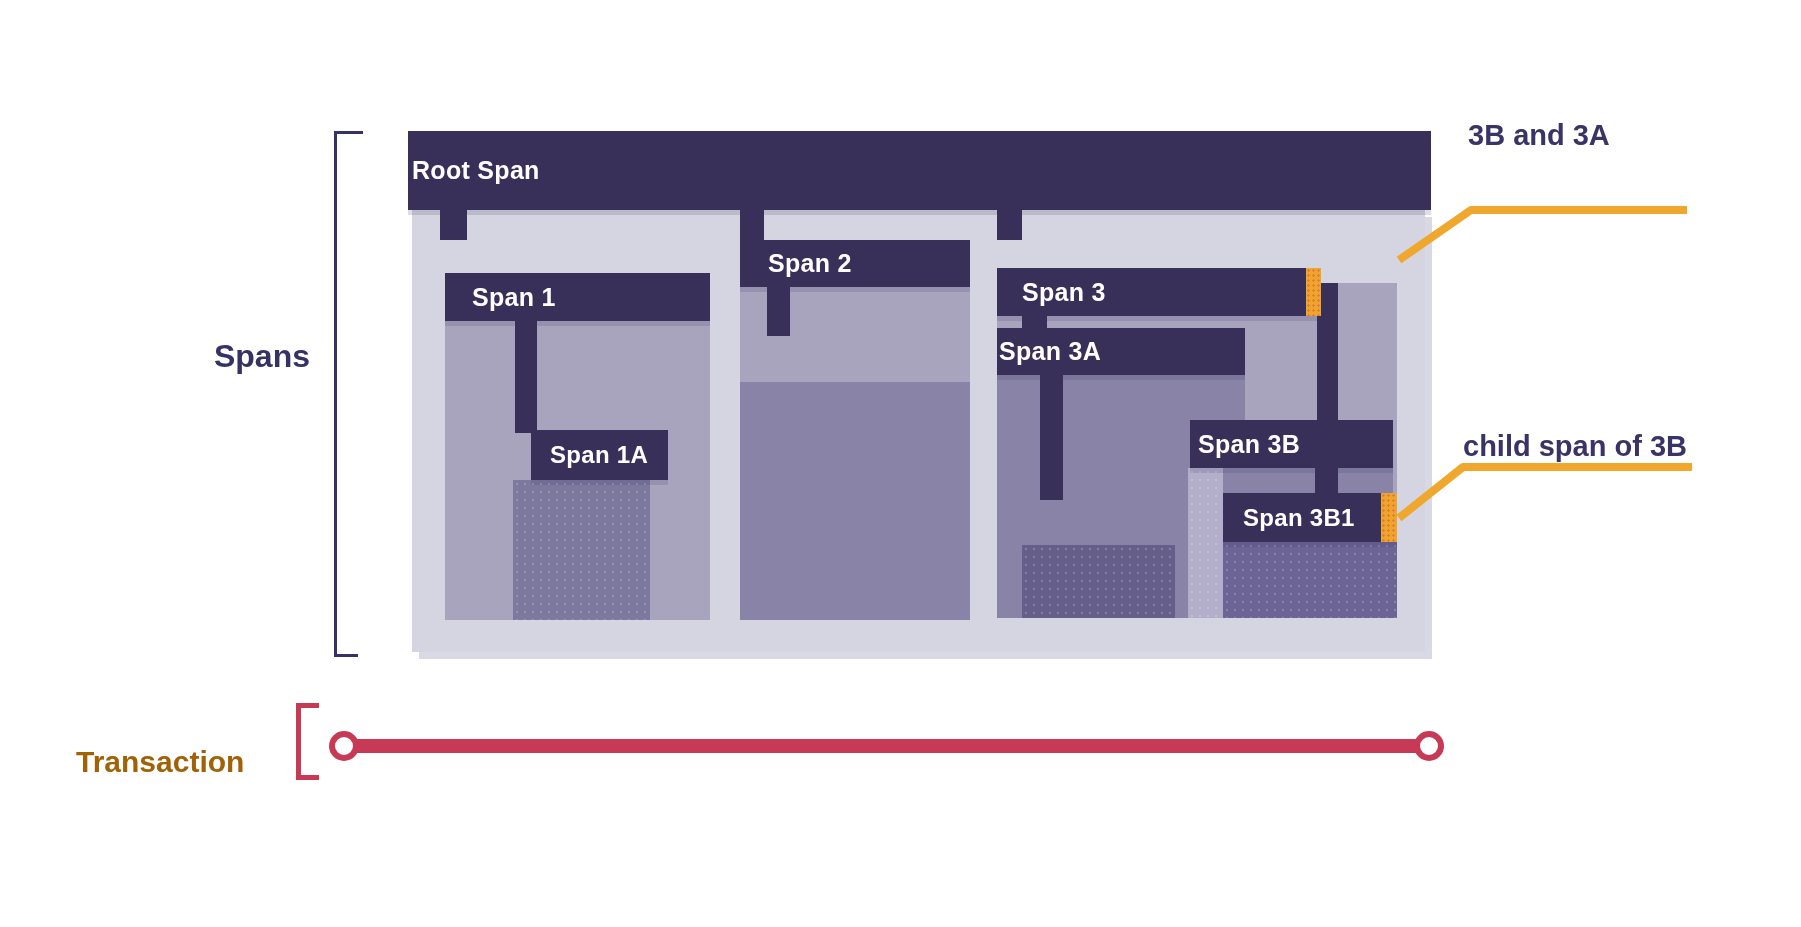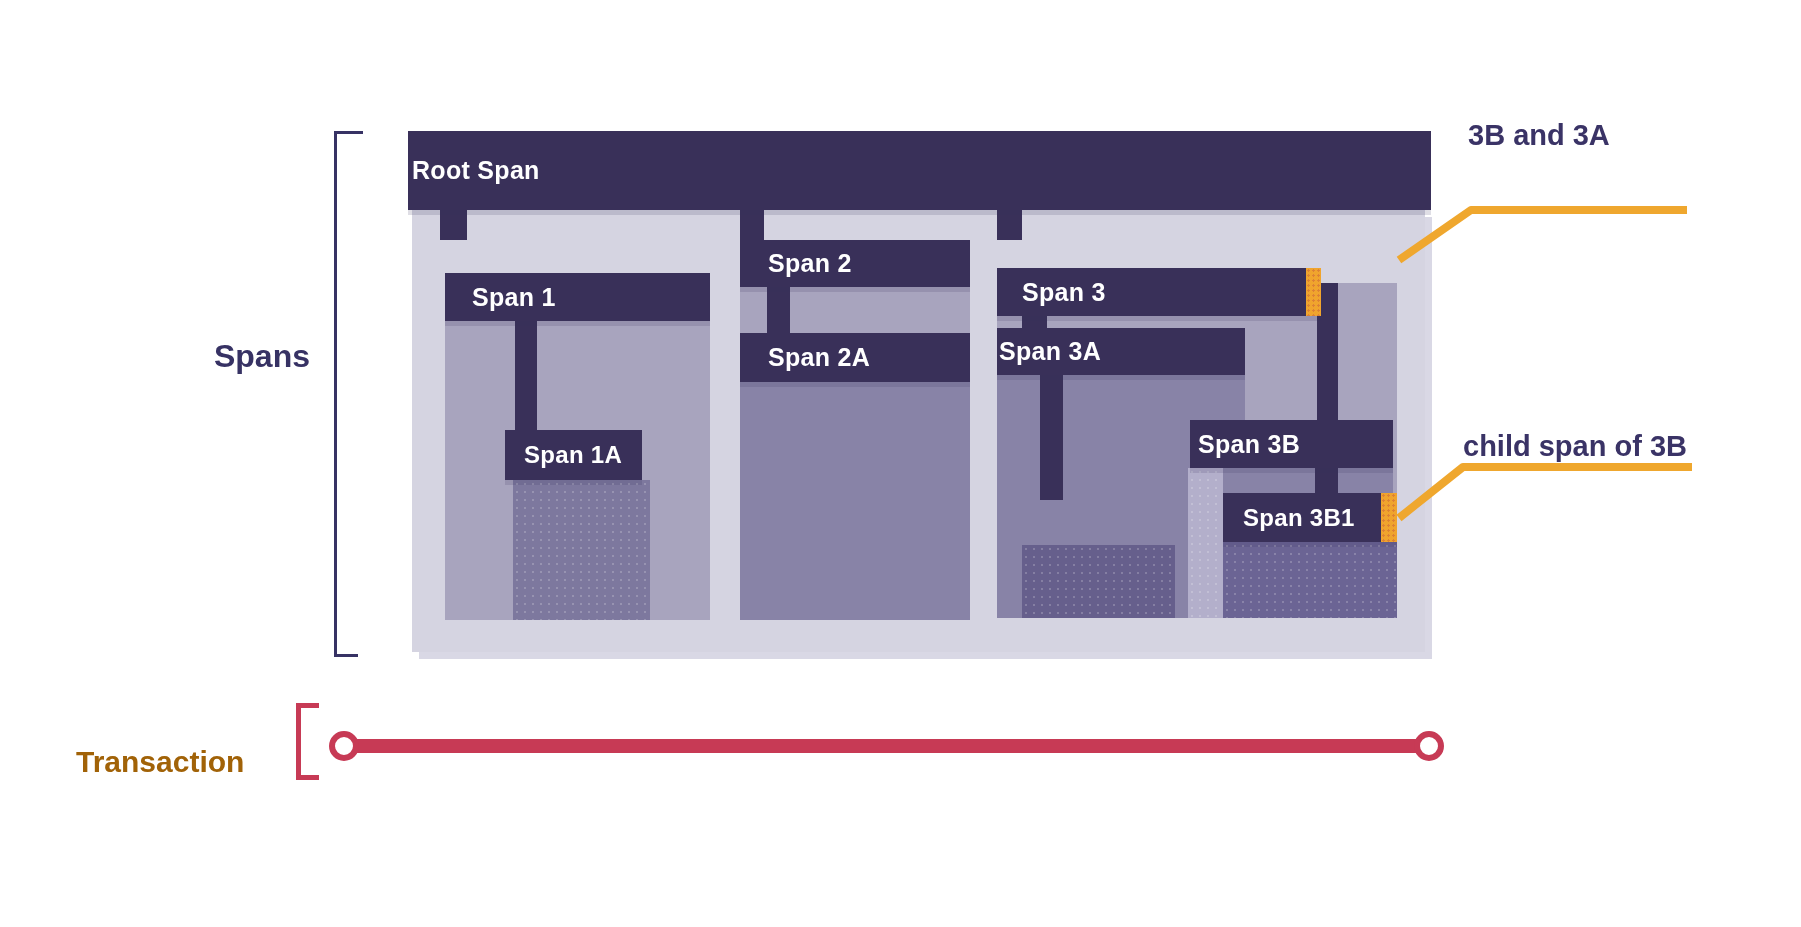--- a/index.html
+++ b/index.html
@@ -77,29 +77,26 @@
 
   <div class="bar" style="left:740px;top:240px;width:230px;height:47px;padding-left:28px;box-sizing:border-box;">
     <span class="lbl">Span 2</span>
   </div>
 
   <div class="bar" style="left:997px;top:237px;width:324px;height:48px;padding-left:25px;box-sizing:border-box;margin-top:31px;">
     <span class="lbl">Span 3</span>
     <div class="marker" style="width:15px;"></div>
   </div>
 
-  <div class="bar" style="left:740px;top:333px;width:230px;height:49px;padding-left:28px;box-sizing:border-box;">
-    <span class="lbl">Span 2A</span>
-  </div>
 
   <div class="bar" style="left:997px;top:328px;width:248px;height:47px;padding-left:2px;box-sizing:border-box;">
     <span class="lbl">Span 3A</span>
   </div>
 
-  <div class="bar small" style="left:505px;top:430px;width:137px;height:50px;padding-left:19px;box-sizing:border-box;">
+  <div class="bar small" style="left:531px;top:430px;width:137px;height:50px;padding-left:19px;box-sizing:border-box;">
     <span class="lbl">Span 1A</span>
   </div>
 
   <div class="bar" style="left:1190px;top:420px;width:203px;height:48px;padding-left:8px;box-sizing:border-box;">
     <span class="lbl">Span 3B</span>
   </div>
 
 
   <div class="bar small" style="left:1223px;top:493px;width:174px;height:49px;padding-left:20px;box-sizing:border-box;align-items:center;">
     <span class="lbl">Span 3B1</span>

